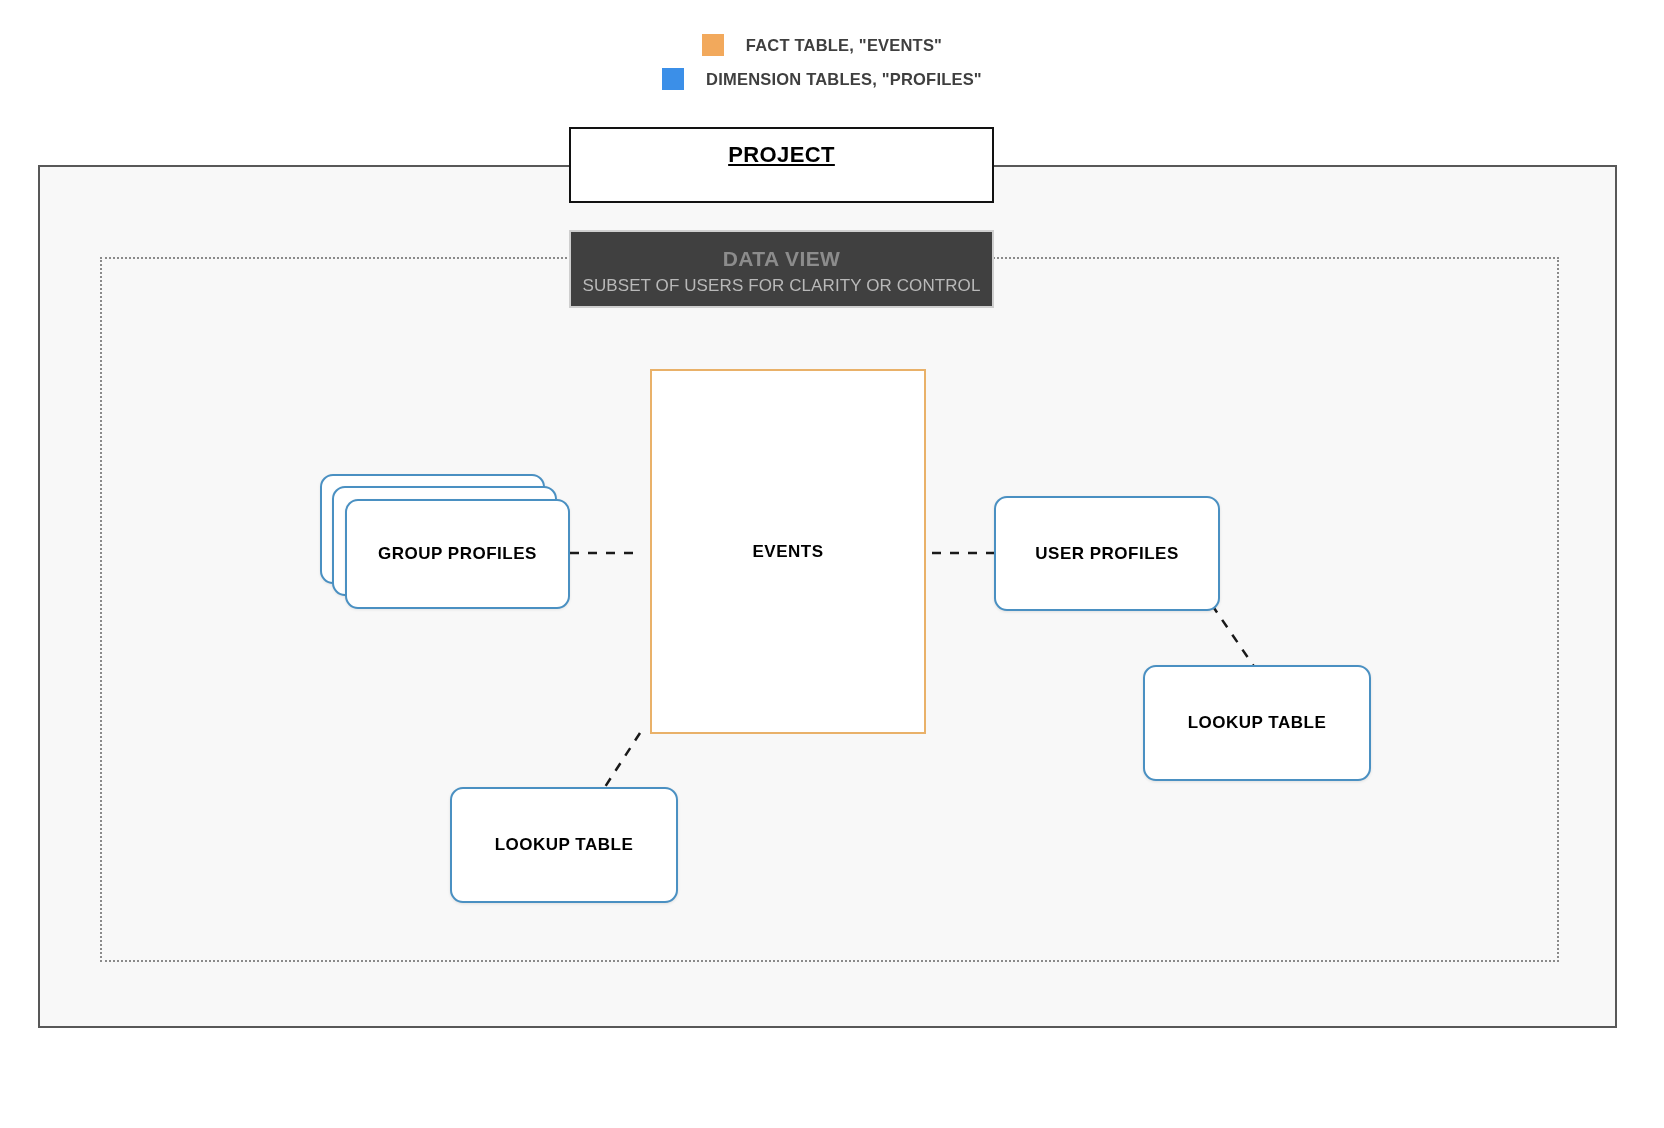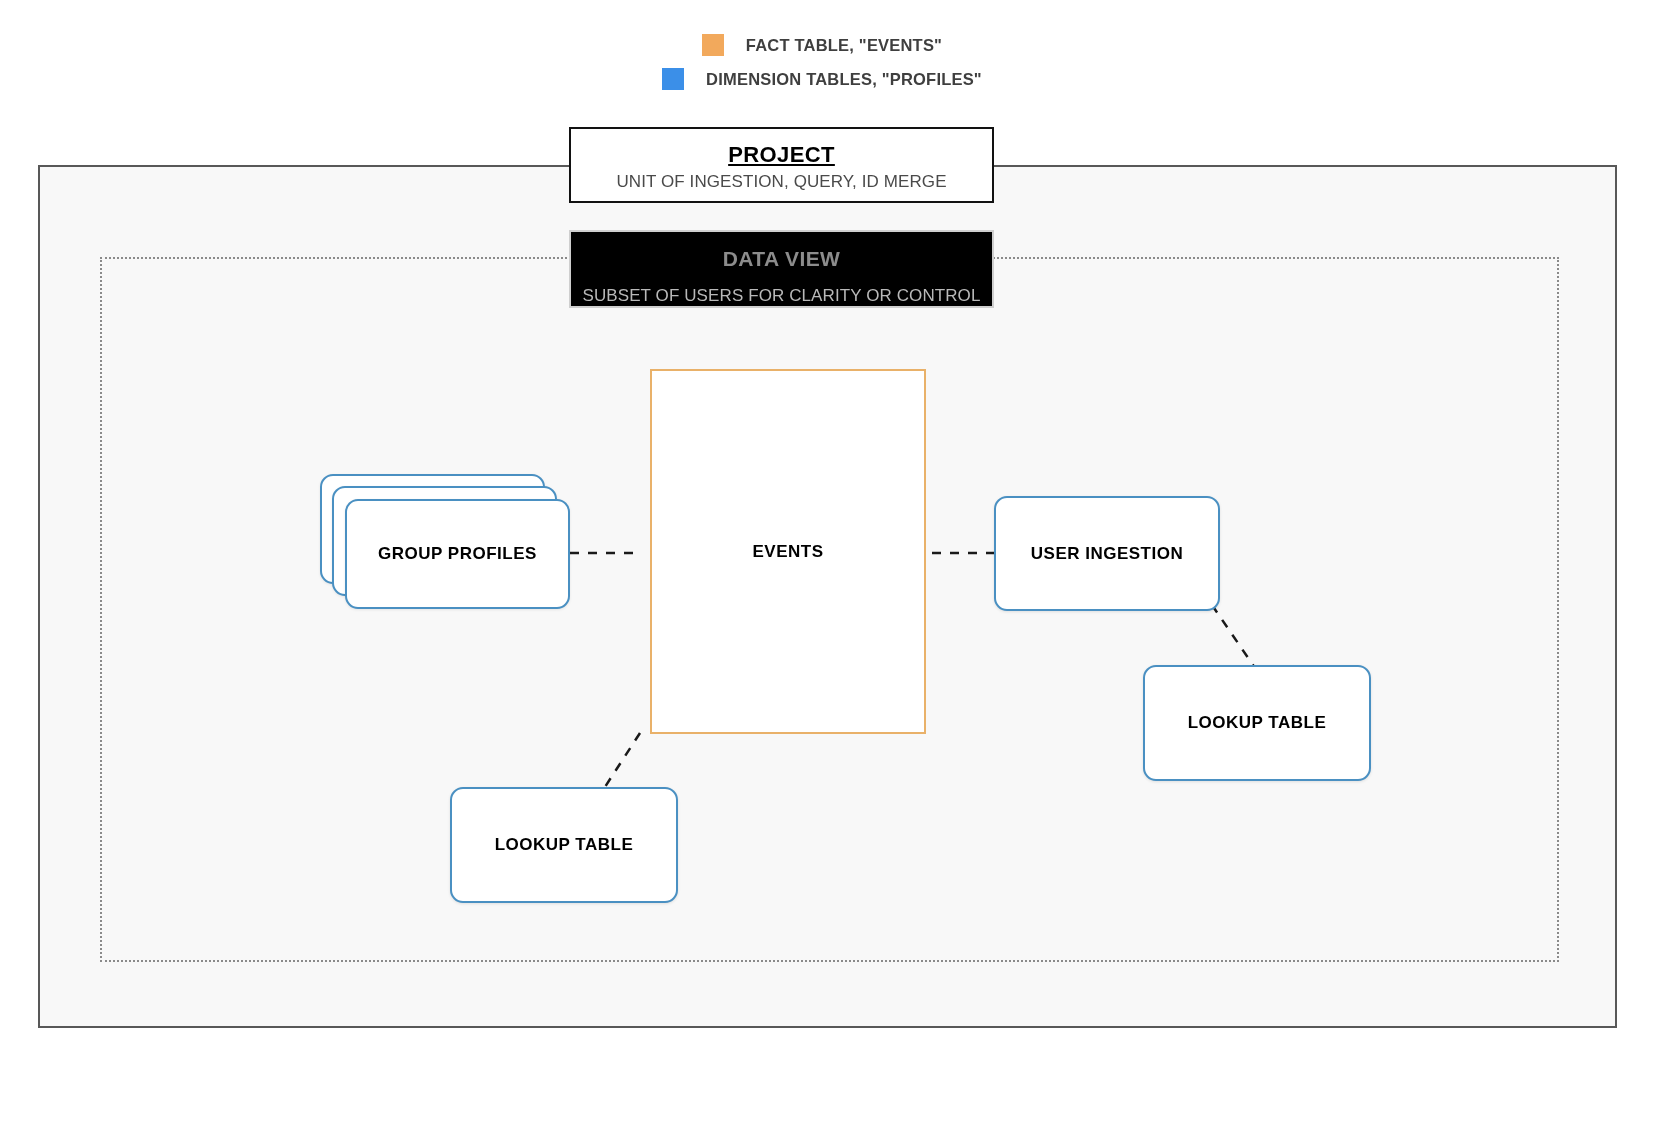--- a/index.html
+++ b/index.html
@@ -99,36 +99,35 @@
     color: #4a4a4a;
     line-height: 26px;
     letter-spacing: 0.1px;
   }
   #dataview-card {
     left: 569px;
     top: 230px;
     width: 425px;
     height: 78px;
     border: 2px solid #cfcfcf;
-    background: #000000;
+    background: #404040;
     padding-top: 13px;
   }
   #dataview-title {
     font-size: 21px;
     font-weight: bold;
     color: #8c8c8c;
     letter-spacing: 0.4px;
     line-height: 28px;
   }
   #dataview-subtitle {
     font-size: 17px;
     color: #b9b9b9;
     line-height: 26px;
     letter-spacing: 0.1px;
-    margin-top: 10px;
   }
 
   
   .node {
     position: absolute;
     box-sizing: border-box;
     background: #ffffff;
     display: flex;
     align-items: center;
     justify-content: center;
@@ -228,21 +227,20 @@
       <span class="legend-label">DIMENSION TABLES, "PROFILES"</span>
     </div>
   </div>
 </div>
 
 <div id="project-container" style="border-color: rgb(88, 88, 88); background: rgb(248, 248, 248);"></div>
 <div id="dataview-container" style="border-color: rgb(138, 138, 138);"></div>
 
 <div class="header-card" id="project-card" style="border-color: rgb(18, 18, 18);">
   <div id="project-title">PROJECT</div>
-  <div id="project-subtitle">UNIT OF INGESTION, QUERY, ID MERGE</div>
 </div>
 
 <div class="header-card" id="dataview-card" style="border-color: rgb(207, 207, 207);">
   <div id="dataview-title">DATA VIEW</div>
   <div id="dataview-subtitle">SUBSET OF USERS FOR CLARITY OR CONTROL</div>
 </div>
 
 <svg id="connectors" viewBox="0 0 1664 1128">
   <line x1="570" y1="553" x2="638" y2="553" stroke="#1a1a1a" stroke-width="2.5" stroke-dasharray="9,9"></line>
   <line x1="914" y1="553" x2="994" y2="553" stroke="#1a1a1a" stroke-width="2.5" stroke-dasharray="9,9"></line>
@@ -256,21 +254,21 @@
 
 <div id="group-profiles-stack">
   <div class="stack-layer" id="group-layer-back" style="border-color: rgb(74, 144, 194);"></div>
   <div class="stack-layer" id="group-layer-mid" style="border-color: rgb(74, 144, 194);"></div>
   <div class="stack-layer" id="group-layer-front" style="border-color: rgb(74, 144, 194);">
     <span class="node-label">GROUP PROFILES</span>
   </div>
 </div>
 
 <div class="node node-blue" id="user-profiles-node" style="border-color: rgb(74, 144, 194);">
-  <span class="node-label">USER INGESTION</span>
+  <span class="node-label">USER PROFILES</span>
 </div>
 
 <div class="node node-blue" id="lookup-right-node" style="border-color: rgb(74, 144, 194);">
   <span class="node-label">LOOKUP TABLE</span>
 </div>
 
 <div class="node node-blue" id="lookup-left-node" style="border-color: rgb(74, 144, 194);">
   <span class="node-label">LOOKUP TABLE</span>
 </div>
 

